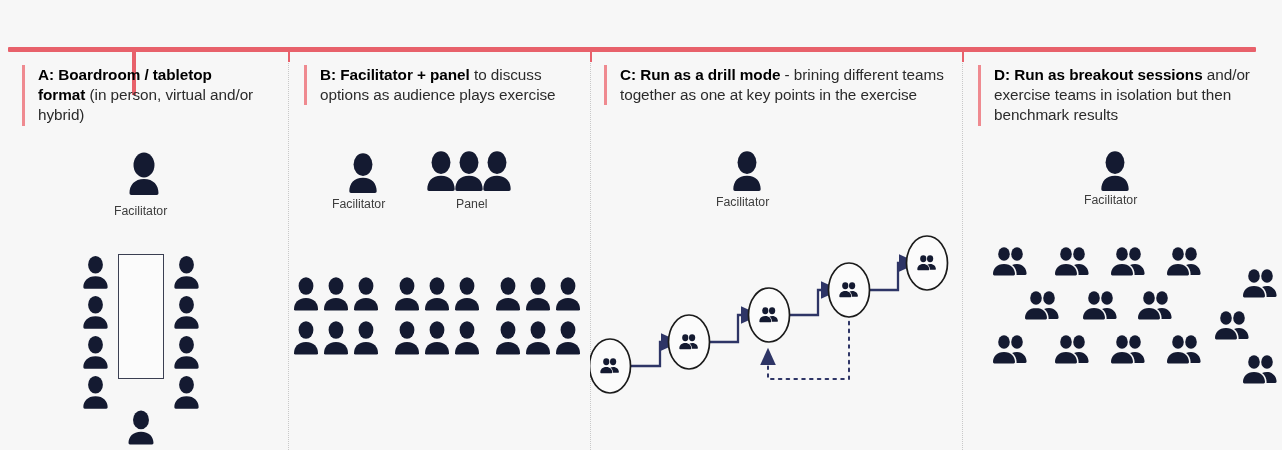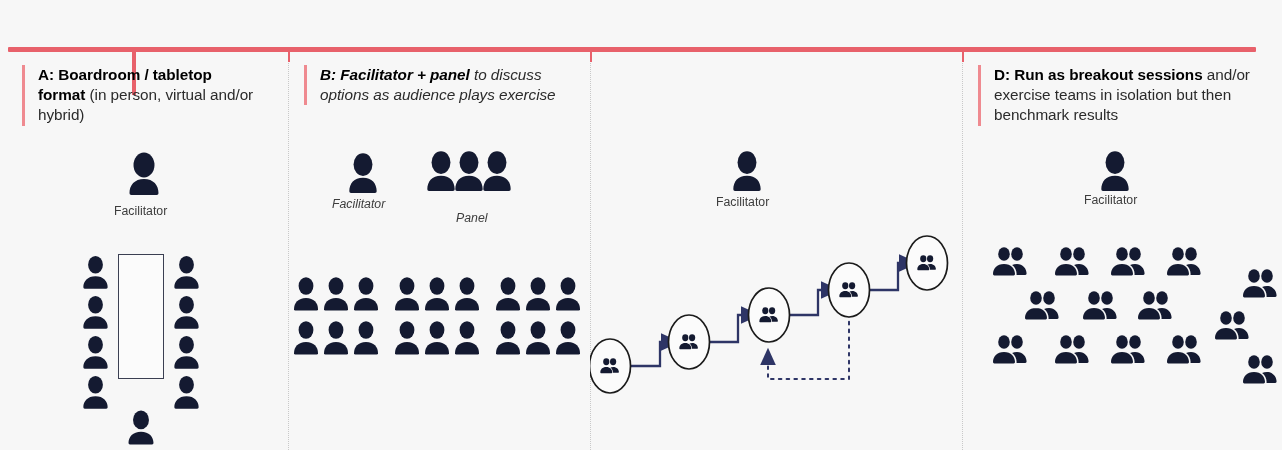--- a/index.html
+++ b/index.html
@@ -43,21 +43,21 @@
     width: 1282px;
     height: 398px;
     display: flex;
   }
   .column {
     position: relative;
     height: 328px;
     box-sizing: border-box;
   }
   .col-a { width: 288px; }
-  .col-b { width: 302px; font-style: italic; }
+  .col-b { width: 302px; }
   .col-c { width: 372px; }
   .col-d { width: 320px; text-decoration: underline; }
 
   
   .col-divider {
     position: absolute;
     left: 0;
     top: 0;
     width: 1px;
     height: 398px;
@@ -207,21 +207,21 @@
       <path class="navy" d="M18 27c-9.5 0-14.5 6.2-14.5 14.2a1.8 1.8 0 0 0 1.8 1.8h25.4a1.8 1.8 0 0 0 1.8-1.8C32.5 33.2 27.5 27 18 27z"></path>
     </svg>
     <svg class="fig" style="left:164px; top:98px;" width="34" height="44" viewBox="0 0 36 46">
       <ellipse class="navy" cx="18" cy="13" rx="10" ry="12"></ellipse>
       <path class="navy" d="M18 27c-9.5 0-14.5 6.2-14.5 14.2a1.8 1.8 0 0 0 1.8 1.8h25.4a1.8 1.8 0 0 0 1.8-1.8C32.5 33.2 27.5 27 18 27z"></path>
     </svg>
     <svg class="fig" style="left:192px; top:98px;" width="34" height="44" viewBox="0 0 36 46">
       <ellipse class="navy" cx="18" cy="13" rx="10" ry="12"></ellipse>
       <path class="navy" d="M18 27c-9.5 0-14.5 6.2-14.5 14.2a1.8 1.8 0 0 0 1.8 1.8h25.4a1.8 1.8 0 0 0 1.8-1.8C32.5 33.2 27.5 27 18 27z"></path>
     </svg>
-    <div class="role-label" style="left:168px; top:159px;">Panel</div>
+    <div class="role-label" style="left:168px; top:145px;">Panel</div>
 
     <svg class="fig" style="left:6px; top:225px;" width="290" height="82" viewBox="0 0 290 82">
       <g class="navy">
 
         <g>
           <g transform="translate(0,0)">
               <ellipse cx="12" cy="9" rx="7.4" ry="8.8"></ellipse>
               <path d="M12 21c-7.9 0-12 5-12 11.2a1.4 1.4 0 0 0 1.4 1.4h21.2a1.4 1.4 0 0 0 1.4-1.4C24 26 19.9 21 12 21z"></path>
             </g>
           <g transform="translate(30,0)">
@@ -301,20 +301,23 @@
         </g>
       </g>
     </svg>
   </div>
 
   <div class="column col-c">
     <div class="col-divider">
       <div class="col-divider-cap"></div>
     </div>
 
+    <div class="heading">
+      <span class="lead">C: Run as a drill mode</span><span class="rest"> - brining different teams together as one at key points in the exercise</span>
+    </div>
 
     <svg class="fig" style="left:140px; top:98px;" width="34" height="44" viewBox="0 0 36 46">
       <ellipse class="navy" cx="18" cy="13" rx="10" ry="12"></ellipse>
       <path class="navy" d="M18 27c-9.5 0-14.5 6.2-14.5 14.2a1.8 1.8 0 0 0 1.8 1.8h25.4a1.8 1.8 0 0 0 1.8-1.8C32.5 33.2 27.5 27 18 27z"></path>
     </svg>
     <div class="role-label" style="left:126px; top:143px;">Facilitator</div>
 
     <svg id="c-flow" viewBox="0 0 372 398">
       <defs>
         <marker id="arrowSolid" markerWidth="9" markerHeight="9" refX="7.5" refY="4.5" orient="auto">

